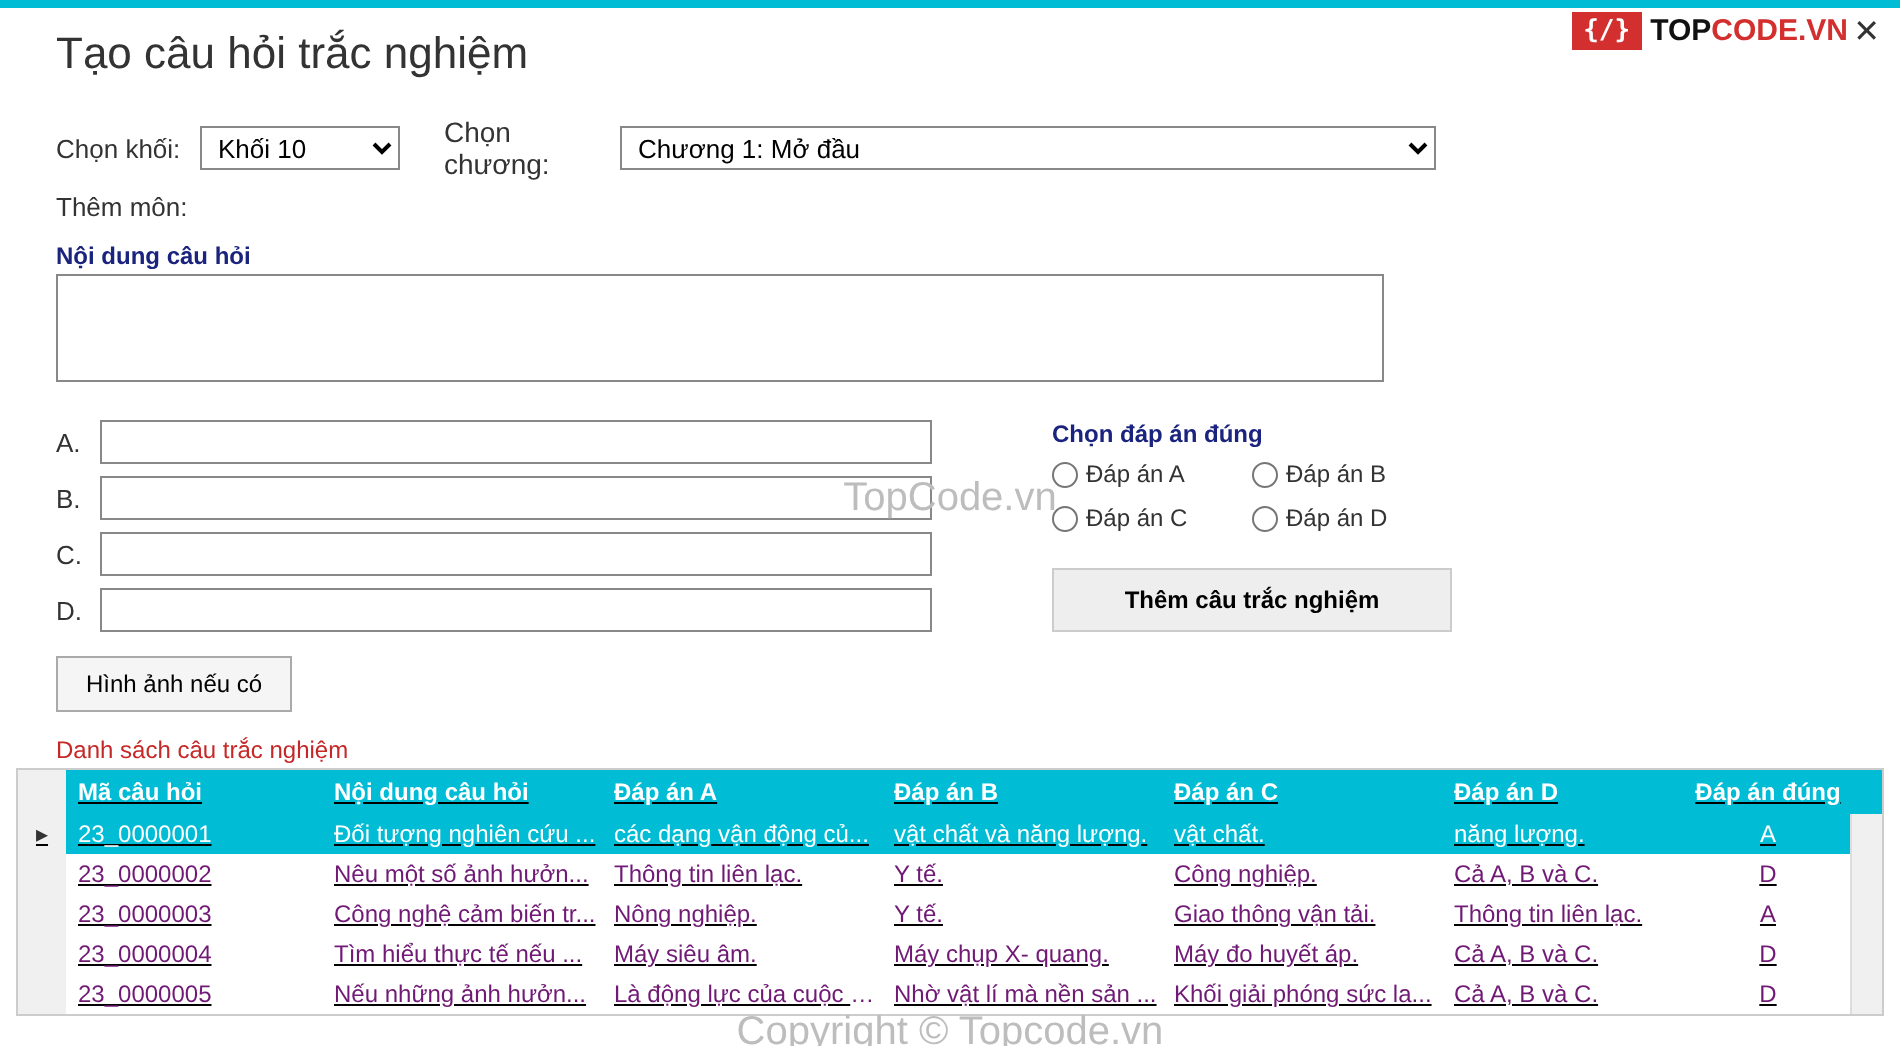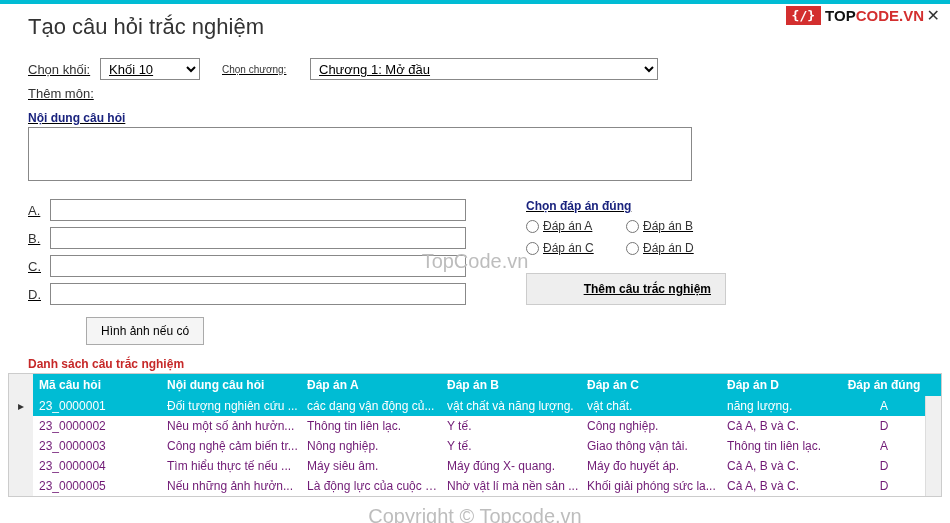--- a/index.html
+++ b/index.html
@@ -6,66 +6,66 @@
 body { width: 950px; height: 523px; background: #fff; position: relative; overflow: hidden; }
 .top-accent { height: 4px; background: #00bcd4; }
 .close-btn { position: absolute; top: 6px; right: 10px; font-size: 16px; cursor: pointer; color: #333; }
 .logo { position: absolute; top:6px; right: 26px; display:flex; align-items:center; font-weight:bold; font-size:15px; }
 .logo .icon-box { background:#d32f2f; color:#fff; padding:2px 6px; margin-right:4px; font-family:monospace; font-size:13px; }
 .logo .txt1 { color:#111; }
 .logo .txt2 { color:#d32f2f; }
 
 .window-title { font-size: 22px; font-weight: 300; color: #333; padding: 10px 28px 18px 28px; }
 
-.form-area { padding: 0 28px; text-decoration: underline; }
+.form-area { padding: 0 28px; }
 
 .row { display:flex; align-items:center; margin-bottom:6px; }
 .label { font-size: 13px; color:#333; width: 72px; }
-.label-wide { font-size:10px; color:#333; width: 88px; margin-left: 22px; }
+.label-wide { font-size:14px; color:#333; width: 88px; margin-left: 22px; }
 .combo { height: 22px; font-size:13px; border:1px solid #888; padding: 2px 4px; background:#fff; }
 .combo.small { width:100px; }
-.combo.large { width:348px; }
+.combo.large { width:408px; }
 
 .group-label { font-size:12px; color:#1a237e; font-weight:bold; margin-top:10px; margin-bottom:2px; }
 .content-box { width: 664px; height: 54px; border:1px solid #888; resize:none; font-size:12px; padding:2px; }
 
 .answers-block { display:flex; margin-top:14px; }
 .answers-left { }
 .ans-row { display:flex; align-items:center; margin-bottom:6px; }
 .ans-letter { width:22px; font-size:13px; color:#333; }
 .ans-input { width:416px; height:22px; border:1px solid #888; font-size:12px; padding:2px 4px; }
 
 .answers-right { margin-left: 60px; }
 .correct-label { font-size:12px; color:#1a237e; font-weight:bold; margin-bottom:6px; }
 .radio-grid { display:flex; flex-wrap:wrap; width:200px; font-size:12px; color:#333; }
 .radio-item { width:50%; display:flex; align-items:center; margin-bottom:8px; }
 .radio-item input { margin-right:4px; }
 
-.btn { font-size:12px; padding:6px 14px; border:1px solid #aaa; background:#f5f5f5; cursor:pointer;text-align:right; }
+.btn { font-size:12px; padding:6px 14px; border:1px solid #aaa; background:#f5f5f5; cursor:pointer; }
 .btn-add { display:block; width:200px; height:32px; margin-top:10px; background:#eeeeee; border:1px solid #ccc; font-weight:bold; }
-.btn-img { margin-top:6px; margin-left:58px; }
-
-.list-label { font-size:12px; color:#c62828; font-weight:bold; margin:12px 0 2px 28px; }
-
-.grid { border:1px solid #ccc; margin:0 8px; font-size:12px; position:relative; }
+.btn-img { margin-top:6px; }
+
+.list-label { font-size:12px; color:#c62828; font-weight:normal; margin:12px 0 2px 28px; }
+
+.grid { border:1px solid #ccc; margin:0 8px; font-size:12px; position:relative;text-decoration:underline; }
 .grid-header { display:flex; background:#00bcd4; color:#fff; font-weight:bold; height:22px; align-items:center; }
 .grid-row { display:flex; height:20px; align-items:center; color:#701a75; }
 .grid-row.selected { background:#00bcd4; color:#fff; }
 .row-indicator { width:24px; text-align:center; background:#f0f0f0; height:100%; display:flex; align-items:center; justify-content:center; color:#333; }
 .grid-row.selected .row-indicator { background:#f0f0f0; color:#333; }
 .c1{ width:128px; padding-left:6px; white-space:nowrap; overflow:hidden; text-overflow:ellipsis;}
 .c2{ width:140px; padding-left:6px; white-space:nowrap; overflow:hidden; text-overflow:ellipsis;}
 .c3{ width:140px; padding-left:6px; white-space:nowrap; overflow:hidden; text-overflow:ellipsis;}
 .c4{ width:140px; padding-left:6px; white-space:nowrap; overflow:hidden; text-overflow:ellipsis;}
 .c5{ width:140px; padding-left:6px; white-space:nowrap; overflow:hidden; text-overflow:ellipsis;}
 .c6{ width:120px; padding-left:6px; white-space:nowrap; overflow:hidden; text-overflow:ellipsis;}
 .c7{ width:80px; padding-left:6px;text-align:center; }
 
 .watermark { position:absolute; left:50%; transform:translateX(-50%); font-size:20px; color:#bdbdbd; pointer-events:none; }
-.wm1 { top:250px; }
+.wm1 { top:238px; }
 .wm2 { top:505px; }
 
 .scrollbar { position:absolute; right:0; top:22px; bottom:0; width:16px; background:#f0f0f0; border-left:1px solid #ddd; }
 </style>
 </head>
 <body>
 
 <div class="top-accent"></div>
 <div class="close-btn">✕</div>
 <div class="logo">
@@ -177,21 +177,21 @@
         <div class="c4">Y tế.</div>
         <div class="c5">Giao thông vận tải.</div>
         <div class="c6">Thông tin liên lạc.</div>
         <div class="c7">A</div>
       </div>
       <div class="grid-row">
         <div class="row-indicator"></div>
         <div class="c1">23_0000004</div>
         <div class="c2">Tìm hiểu thực tế nếu ...</div>
         <div class="c3">Máy siêu âm.</div>
-        <div class="c4">Máy đúng X- quang.</div>
+        <div class="c4">Máy chụp X- quang.</div>
         <div class="c5">Máy đo huyết áp.</div>
         <div class="c6">Cả A, B và C.</div>
         <div class="c7">D</div>
       </div>
       <div class="grid-row">
         <div class="row-indicator"></div>
         <div class="c1">23_0000005</div>
         <div class="c2">Nếu những ảnh hưởn...</div>
         <div class="c3">Là động lực của cuộc c...</div>
         <div class="c4">Nhờ vật lí mà nền sản ...</div>

